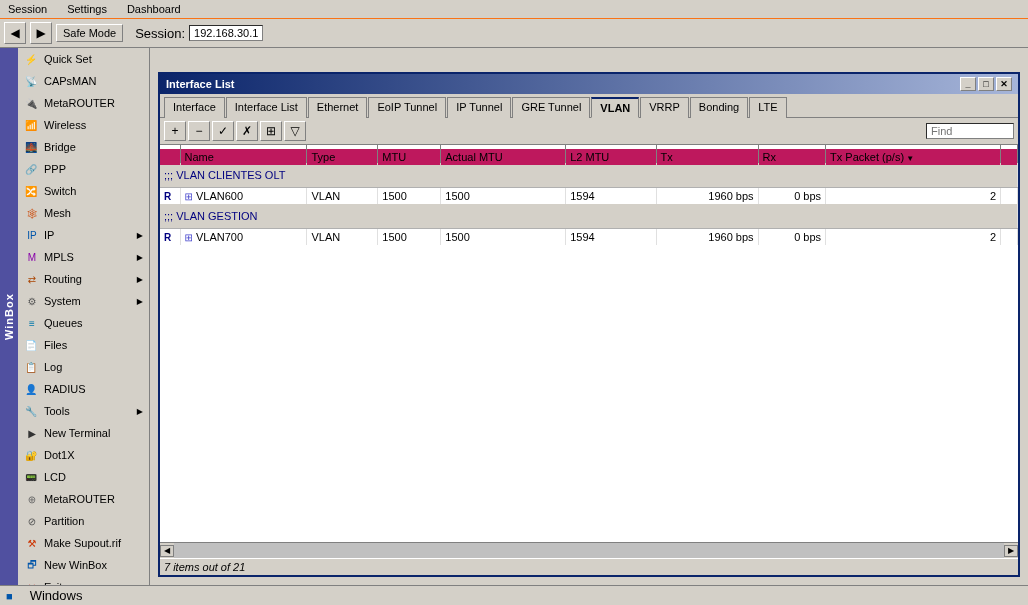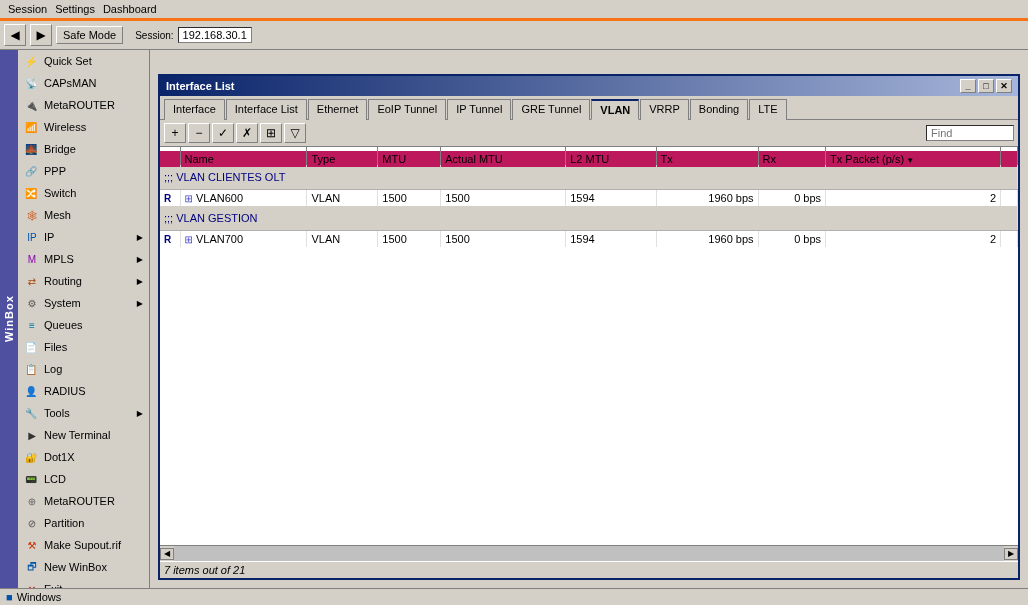--- a/index.html
+++ b/index.html
@@ -10,23 +10,24 @@
       width: 1028px;
       height: 605px;
       overflow: hidden;
       display: flex;
       flex-direction: column;
     }
 
     
     .menu-bar {
       background: #d4d0c8;
-      border-bottom: 3px solid #f97316;
+      border-bottom: 1px solid #f97316;
       padding: 2px 4px;
       display: flex;
+      gap: 12px;
     }
     .menu-item {
       cursor: pointer;
       padding: 1px 4px;
       font-size: 11px;
     }
 
     
     .toolbar {
       background: #d4d0c8;
@@ -53,21 +54,21 @@
       border: 1px solid #808080;
       border-top-color: #ffffff;
       border-left-color: #ffffff;
       width: 22px; height: 22px;
       cursor: pointer;
       display: flex;
       align-items: center;
       justify-content: center;
       font-size: 12px;
     }
-    .session-label { font-size: 10px; margin-left: 8px; }
+    .session-label { font-size: 13px; margin-left: 8px; }
     .session-value {
       border: 1px inset #808080;
       background: white;
       padding: 1px 4px;
       font-size: 11px;
     }
 
     
     .main-layout {
       display: flex;
@@ -494,14 +495,14 @@
       <div class="status-bar">
         <span>7 items out of 21</span>
       </div>
 
     </div>
   </div>
 </div>
 
 <div style="background:#d4d0c8; border-top:1px solid #808080; padding:2px 6px; display:flex; align-items:center; gap:4px;">
   <span style="color:#0055aa; font-size:11px;">■</span>
-  <span style="font-size:11px;">Windows</span>
+  <span style="font-size:13px;margin-left:13px;">Windows</span>
 </div>
 
 </body></html>

